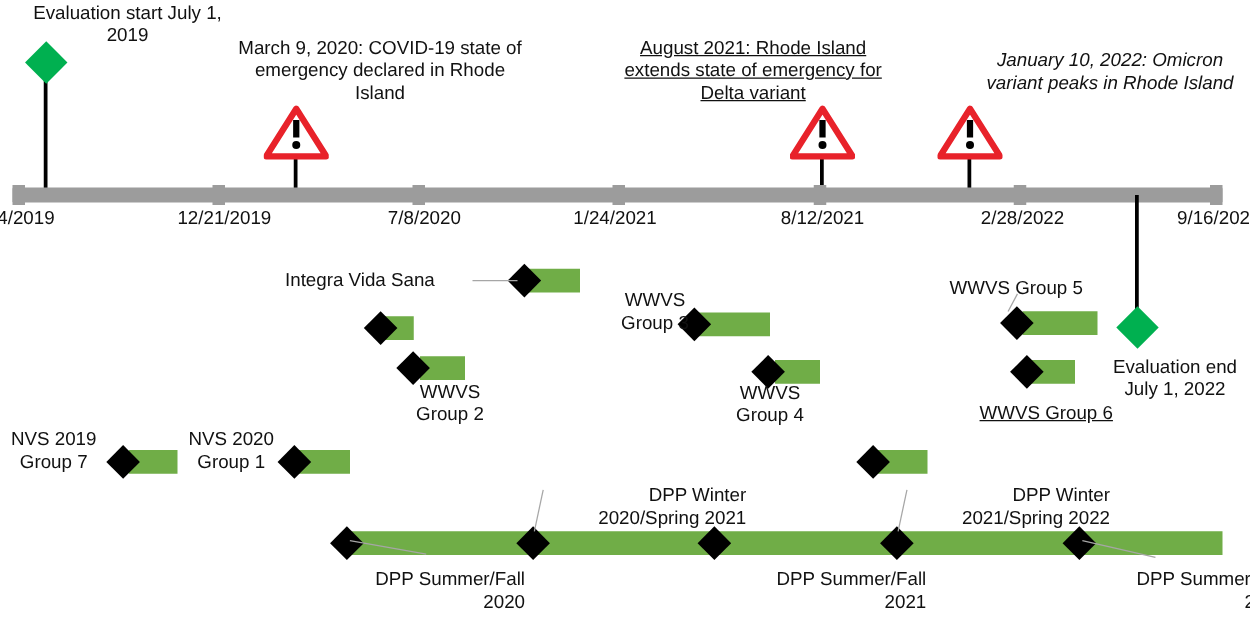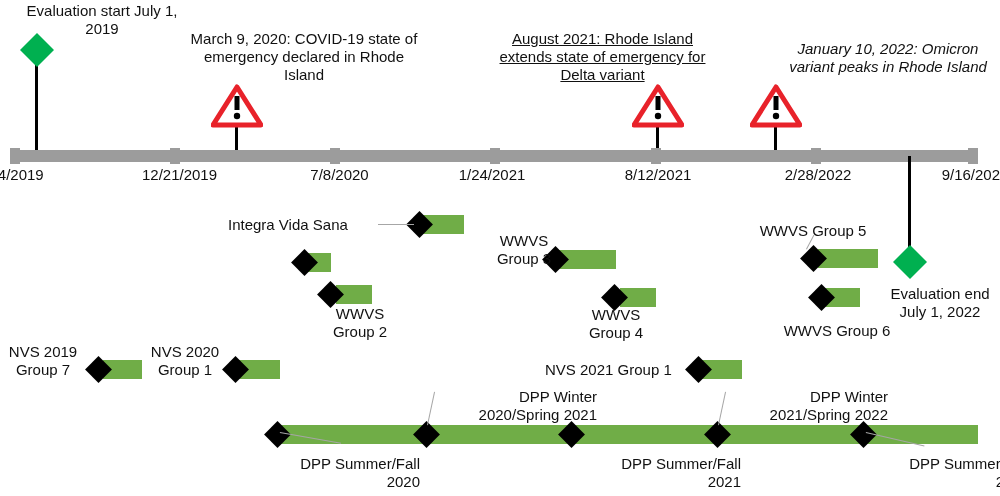--- a/index.html
+++ b/index.html
@@ -189,35 +189,34 @@
   <div class="task-label center" style="left:574px; top:306px; width:84px;">WWVS
 Group 4</div>
 
   <div class="taskbar" style="left:818px; top:249px; width:60px;"></div>
   <div class="bdiamond" style="left:804px; top:249px;"></div>
   <div class="leader" style="left:806px; top:249px; width:16px; transform:rotate(-62deg); transform-origin:0 0;"></div>
   <div class="task-label center" style="left:748px; top:222px; width:130px;">WWVS Group 5</div>
 
   <div class="taskbar" style="left:825px; top:288px; width:35px;"></div>
   <div class="bdiamond" style="left:812px; top:288px;"></div>
-  <div class="task-label center" style="left:772px; top:322px; width:130px;">WWVS Group 6</div>
+  <div class="task-label center" style="left:772px; top:322px; width:130px;text-decoration:underline;">WWVS Group 6</div>
 
   <div class="taskbar" style="left:103px; top:360px; width:39px;"></div>
   <div class="bdiamond" style="left:89px; top:360px;"></div>
   <div class="task-label center" style="left:0px; top:343px; width:86px;">NVS 2019
 Group 7</div>
 
   <div class="taskbar" style="left:239px; top:360px; width:41px;"></div>
   <div class="bdiamond" style="left:226px; top:360px;"></div>
   <div class="task-label center" style="left:142px; top:343px; width:86px;">NVS 2020
 Group 1</div>
 
   <div class="taskbar" style="left:702px; top:360px; width:40px;"></div>
   <div class="bdiamond" style="left:689px; top:360px;"></div>
-  <div class="task-label right" style="left:545px; top:361px; width:140px;">NVS 2021 Group 1</div>
 
   <div class="taskbar" style="left:276px; top:425px; width:702px;"></div>
 
   <div class="bdiamond" style="left:268px; top:425px;"></div>
   <div class="bdiamond" style="left:417px; top:425px;"></div>
   <div class="bdiamond" style="left:562px; top:425px;"></div>
   <div class="bdiamond" style="left:708px; top:425px;"></div>
   <div class="bdiamond" style="left:854px; top:425px;"></div>
 
   <div class="leader" style="left:427px; top:425px; width:34px; transform:rotate(-78deg); transform-origin:0 0;"></div>

